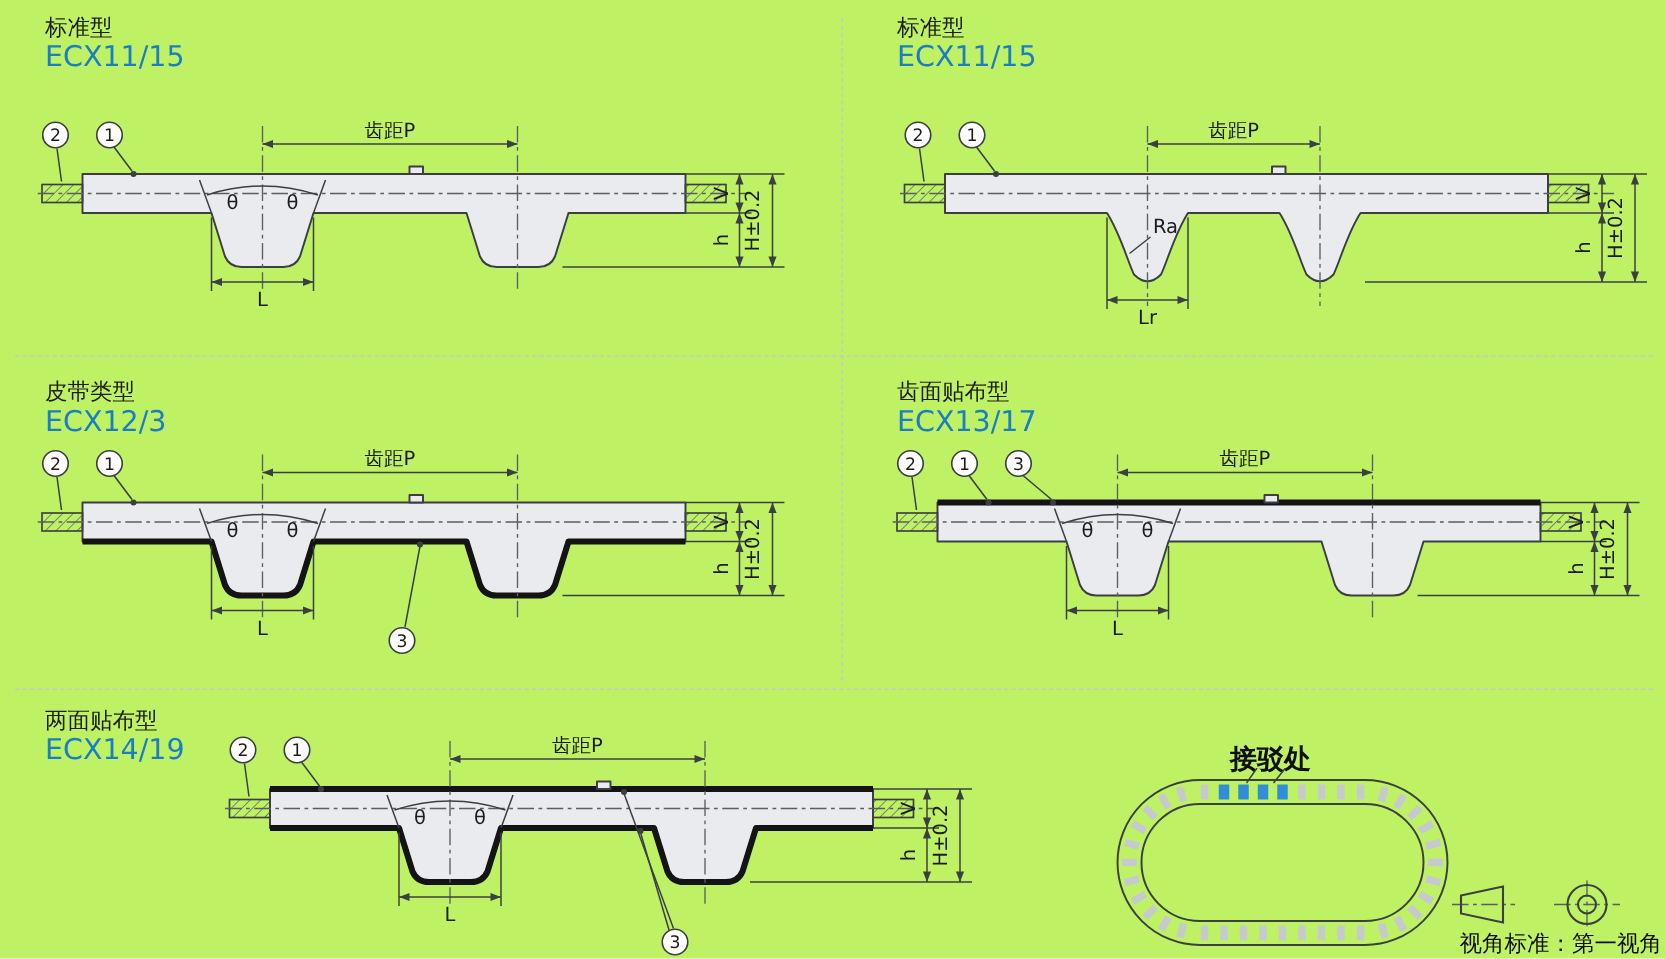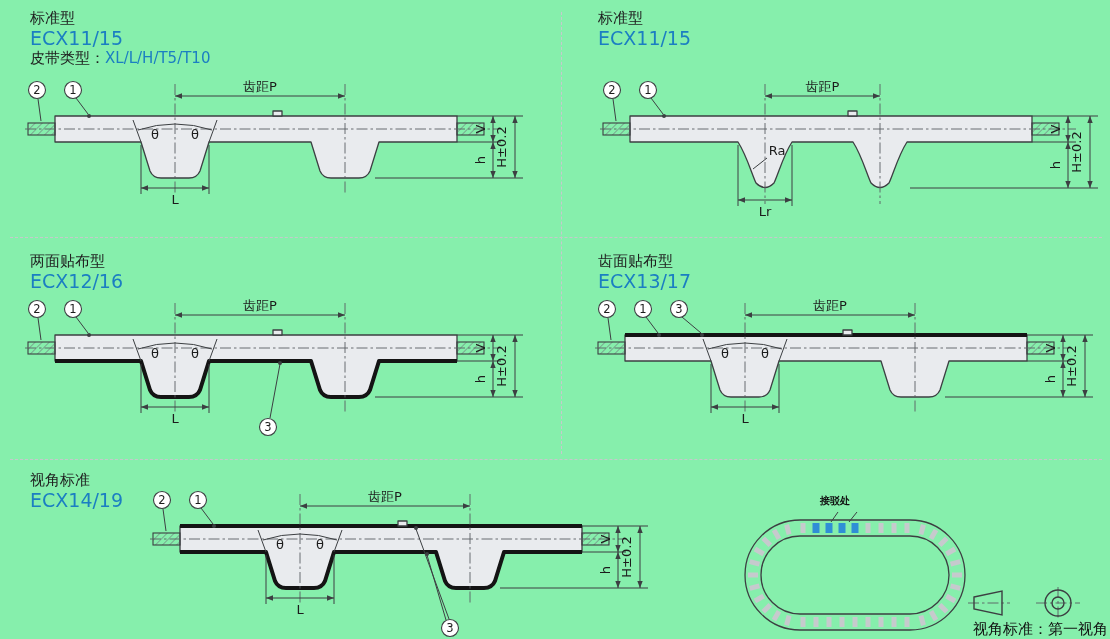--- a/index.html
+++ b/index.html
@@ -1,27 +1,27 @@
 <!DOCTYPE html>
 <html><head>
 <meta charset="utf-8">
 <style>
   *{margin:0;padding:0;box-sizing:border-box}
   html,body{background:#fff}
   body{font-family:"DejaVu Sans","Liberation Sans",sans-serif}
-  .canvas{position:relative;width:1110px;height:639px;background:#86efac;overflow:hidden}
+  .canvas{position:relative;width:1110px;height:639px;background:#bef264;overflow:hidden}
   .panel{position:absolute}
   .tblock{position:absolute}
   .ttl{font-size:15px;color:#1e1e1e;line-height:20px;white-space:nowrap}
   .code{font-size:19px;color:#1b7ec2;line-height:20px;white-space:nowrap}
   .blue{color:#1b7ec2}
   .draw{position:absolute}
   .divider-v{position:absolute;width:0;border-left:1px dashed #c6c9cc}
   .divider-h{position:absolute;height:0;border-top:1px dashed #c6c9cc}
-  .joint-label{position:absolute;font-size:10px;font-weight:600;color:#101010;white-space:nowrap}
+  .joint-label{position:absolute;font-size:18px;font-weight:600;color:#101010;white-space:nowrap}
   .footer-note{position:absolute;font-size:15px;color:#101010;text-align:right;white-space:nowrap}
   svg .ln{stroke:#3c3f42;stroke-width:1;fill:none}
   svg .cl{stroke:#5a5e62;stroke-width:0.9;fill:none;stroke-dasharray:11 3 2.5 3}
   svg .belt{fill:#e9ebee;stroke:#3c3f42;stroke-width:1.3;stroke-linejoin:round}
   svg .fab{fill:none;stroke:#141414;stroke-width:4;stroke-linejoin:round}
   svg .stub{stroke:#3c3f42;stroke-width:1.1}
   svg .arr{fill:#3c3f42;stroke:none}
   svg .dim{font-size:13px;fill:#1c1c1c}
   svg .cod{font-size:11.5px;fill:#1c1c1c}
   svg .co circle{fill:#fff;stroke:#3c3f42;stroke-width:1.1}
@@ -37,21 +37,20 @@
 <div class="canvas">
 
   <div class="divider-v" style="left:561px;top:12px;height:442px"></div>
   <div class="divider-h" style="left:10px;top:237px;width:1092px"></div>
   <div class="divider-h" style="left:10px;top:459px;width:1092px"></div>
 
   <div class="panel" style="left:0;top:0;width:555px;height:237px">
     <div class="tblock" style="left:30px;top:8px">
       <div class="ttl">标准型</div>
       <div class="code">ECX11/15</div>
-      <div class="ttl"><span>皮带类型：</span><span class="blue">XL/L/H/T5/T10</span></div>
     </div>
     <svg id="svg-p1" class="draw" style="left:25px;top:76px" width="500" height="155" viewBox="0 0 500 155">
         <defs>
           <pattern id="svg-p1-h" width="5" height="5" patternUnits="userSpaceOnUse" patternTransform="rotate(45)">
             <line x1="0" y1="0" x2="0" y2="5" stroke="#70767b" stroke-width="1.2"></line>
           </pattern>
         </defs>
         <g>
           <path d="M30,40 L432,40 L432,66 L354,66 L345,95 Q342,102 334,102 L306,102 Q298,102 295,95 L286,66 L184,66 L175,95 Q172,102 164,102 L136,102 Q128,102 125,95 L116,66 L30,66 Z" class="belt"></path>
           <rect x="3" y="47" width="27" height="12" class="stub" fill="url(#svg-p1-h)"></rect>
@@ -173,22 +172,22 @@
             <text x="48" y="18" class="cod" text-anchor="middle">1</text>
           </g>
           <line x1="51" y1="22" x2="63" y2="38" class="ln"></line>
           <circle cx="64" cy="40" r="2" class="dot"></circle>
         </g>
       </svg>
   </div>
 
   <div class="panel" style="left:0;top:237px;width:555px;height:223px">
     <div class="tblock" style="left:30px;top:14px">
-      <div class="ttl">两面贴布型</div>
-      <div class="code">ECX12/16</div>
+      <div class="ttl">皮带类型</div>
+      <div class="code">ECX12/3</div>
     </div>
     <svg id="svg-p3" class="draw" style="left:25px;top:58px" width="500" height="155" viewBox="0 0 500 155">
         <defs>
           <pattern id="svg-p3-h" width="5" height="5" patternUnits="userSpaceOnUse" patternTransform="rotate(45)">
             <line x1="0" y1="0" x2="0" y2="5" stroke="#70767b" stroke-width="1.2"></line>
           </pattern>
         </defs>
         <g>
           <path d="M30,40 L432,40 L432,66 L354,66 L345,95 Q342,102 334,102 L306,102 Q298,102 295,95 L286,66 L184,66 L175,95 Q172,102 164,102 L136,102 Q128,102 125,95 L116,66 L30,66 Z" class="belt"></path>
           <rect x="3" y="47" width="27" height="12" class="stub" fill="url(#svg-p3-h)"></rect>
@@ -327,21 +326,21 @@
             <text x="84" y="18" class="cod" text-anchor="middle">3</text>
           </g>
           <line x1="87" y1="22" x2="106" y2="38" class="ln"></line>
           <circle cx="107" cy="40" r="2" class="dot"></circle>
         </g>
       </svg>
   </div>
 
   <div class="panel" style="left:0;top:460px;width:740px;height:179px">
     <div class="tblock" style="left:30px;top:10px">
-      <div class="ttl">视角标准</div>
+      <div class="ttl">两面贴布型</div>
       <div class="code">ECX14/19</div>
     </div>
     <svg id="svg-p5" class="draw" style="left:150px;top:26px" width="500" height="155" viewBox="0 0 500 155">
         <defs>
           <pattern id="svg-p5-h" width="5" height="5" patternUnits="userSpaceOnUse" patternTransform="rotate(45)">
             <line x1="0" y1="0" x2="0" y2="5" stroke="#70767b" stroke-width="1.2"></line>
           </pattern>
         </defs>
         <g>
           <path d="M30,40 L432,40 L432,66 L354,66 L345,95 Q342,102 334,102 L306,102 Q298,102 295,95 L286,66 L184,66 L175,95 Q172,102 164,102 L136,102 Q128,102 125,95 L116,66 L30,66 Z" class="belt"></path>

